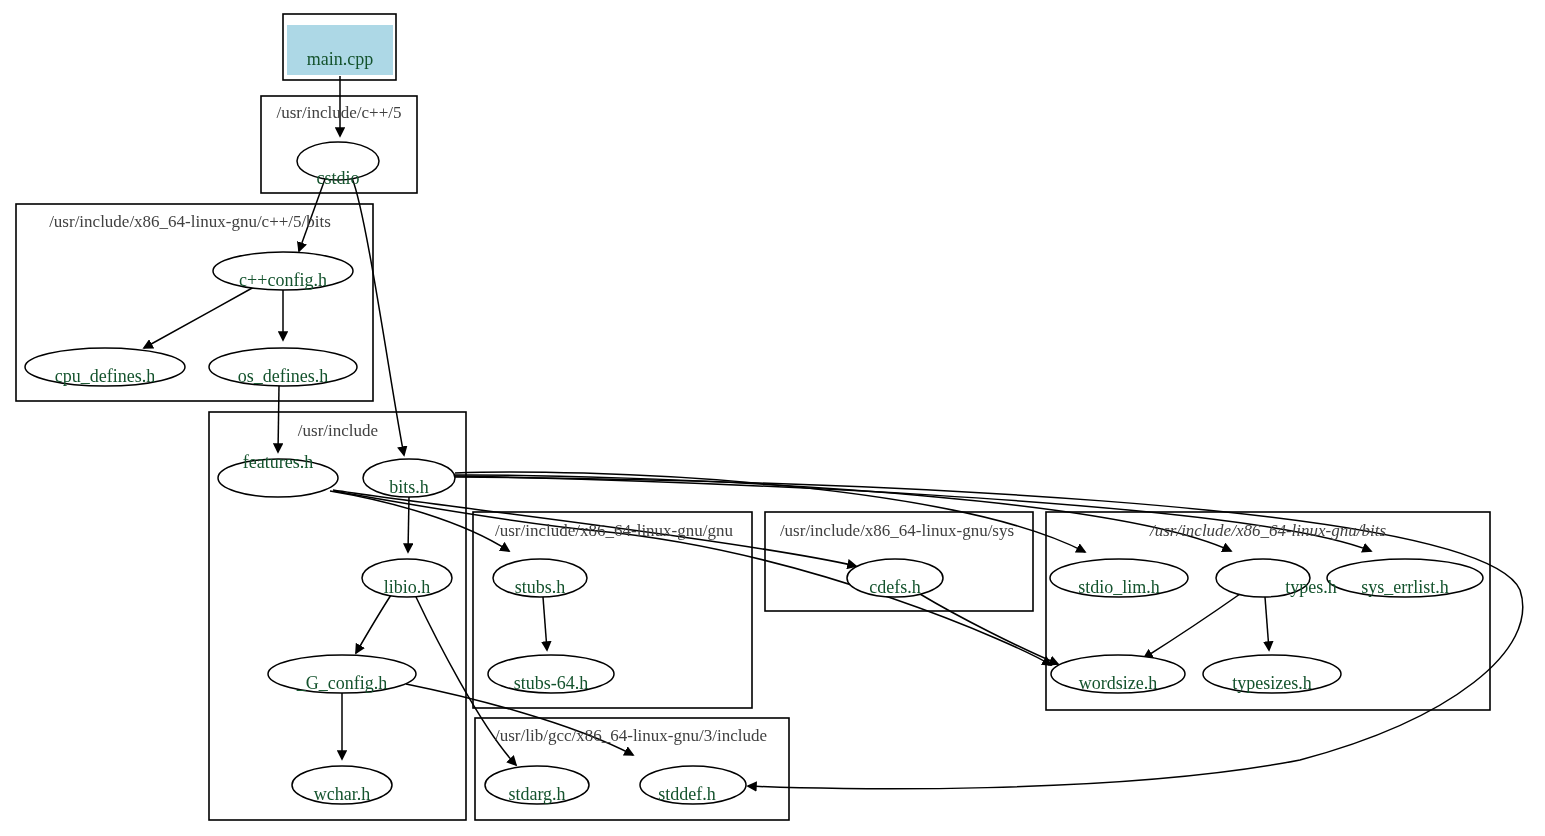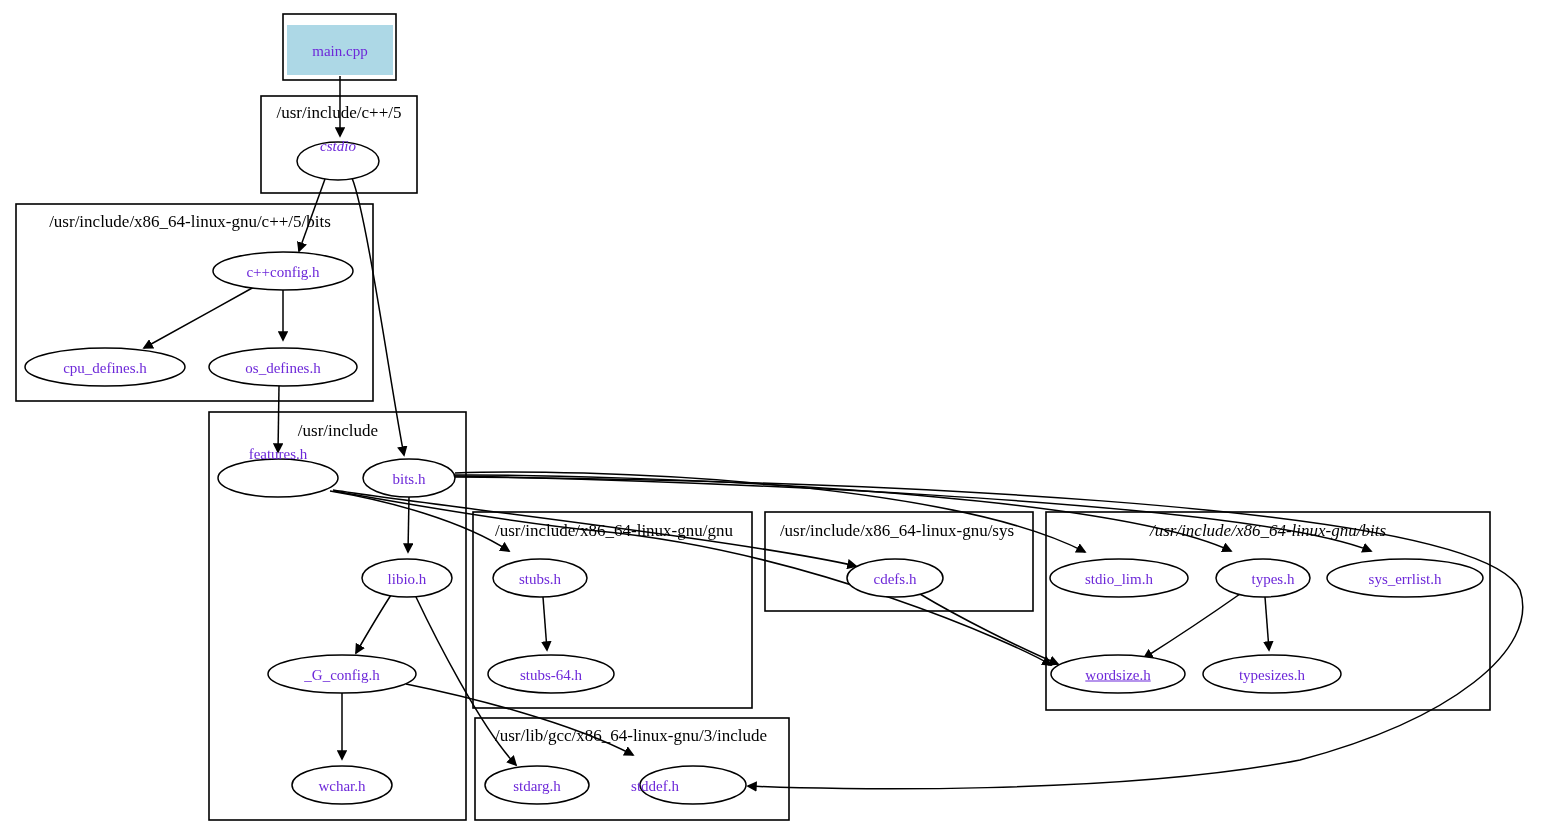--- a/index.html
+++ b/index.html
@@ -1,23 +1,23 @@
 <!DOCTYPE html>
 <html><head>
 <meta charset="utf-8">
 <style>
   html,body{margin:0;padding:0;background:#ffffff;}
   body{width:1545px;height:836px;overflow:hidden;
        font-family:"Liberation Serif","DejaVu Serif",serif;}
   #graph{position:relative;width:1545px;height:836px;}
   svg{position:absolute;left:0;top:0;width:1545px;height:836px;}
-  .clusterlabel{position:absolute;font-size:17px;color:#000000;white-space:nowrap;
+  .clusterlabel{position:absolute;font-size:17px;color:#404040;white-space:nowrap;
                 transform:translate(-50%,-50%);pointer-events:none;}
-  .nodelabel{position:absolute;font-size:15px;color:#6d28d9;white-space:nowrap;
-             transform:translate(-50%,-50%);}
+  .nodelabel{position:absolute;font-size:18px;color:#14532d;white-space:nowrap;
+             transform:translate(-50%,-50%);margin-top:8px;}
 </style>
 </head>
 <body>
 
 <div id="graph">
   <svg viewBox="0 0 1545 836">
     <defs>
       <marker id="arrow" viewBox="0 0 12 12" refX="10" refY="6" markerWidth="7" markerHeight="7" orient="auto-start-reverse">
         <path d="M0,0 L12,6 L0,12 z" fill="#000000"></path>
       </marker>
@@ -81,33 +81,33 @@
   </svg>
   <div id="labels-layer">
       <div class="clusterlabel" style="left: 339px; top: 113px;">/usr/include/c++/5</div>
       <div class="clusterlabel" style="left: 190px; top: 222px;">/usr/include/x86_64-linux-gnu/c++/5/bits</div>
       <div class="clusterlabel" style="left: 338px; top: 431px;">/usr/include</div>
       <div class="clusterlabel" style="left: 614px; top: 531px;">/usr/include/x86_64-linux-gnu/gnu</div>
       <div class="clusterlabel" style="left: 897px; top: 531px;">/usr/include/x86_64-linux-gnu/sys</div>
       <div class="clusterlabel" style="left: 1268px; top: 531px; font-style: italic;">/usr/include/x86_64-linux-gnu/bits</div>
       <div class="clusterlabel" style="left: 631px; top: 736px;">/usr/lib/gcc/x86_64-linux-gnu/3/include</div>
       <div class="nodelabel" style="left: 340px; top: 51px;">main.cpp</div>
-      <div class="nodelabel" style="left: 338px; top: 146px; font-style: italic;">cstdio</div>
+      <div class="nodelabel" style="left: 338px; top: 170px;">cstdio</div>
       <div class="nodelabel" style="left: 283px; top: 272px;">c++config.h</div>
       <div class="nodelabel" style="left: 105px; top: 368px;">cpu_defines.h</div>
       <div class="nodelabel" style="left: 283px; top: 368px;">os_defines.h</div>
       <div class="nodelabel" style="left: 278px; top: 454px; font-family: Liberation Serif, serif;">features.h</div>
       <div class="nodelabel" style="left: 409px; top: 479px;">bits.h</div>
       <div class="nodelabel" style="left: 407px; top: 579px;">libio.h</div>
       <div class="nodelabel" style="left: 342px; top: 675px;">_G_config.h</div>
       <div class="nodelabel" style="left: 342px; top: 786px;">wchar.h</div>
       <div class="nodelabel" style="left: 540px; top: 579px;">stubs.h</div>
       <div class="nodelabel" style="left: 551px; top: 675px;">stubs-64.h</div>
       <div class="nodelabel" style="left: 895px; top: 579px;">cdefs.h</div>
       <div class="nodelabel" style="left: 1119px; top: 579px;">stdio_lim.h</div>
-      <div class="nodelabel" style="left: 1273px; top: 579px; text-align: right;">types.h</div>
+      <div class="nodelabel" style="left: 1311px; top: 579px; text-align: right;">types.h</div>
       <div class="nodelabel" style="left: 1405px; top: 579px;">sys_errlist.h</div>
-      <div class="nodelabel" style="left: 1118px; top: 675px; text-decoration: underline;">wordsize.h</div>
+      <div class="nodelabel" style="left: 1118px; top: 675px;">wordsize.h</div>
       <div class="nodelabel" style="left: 1272px; top: 675px;">typesizes.h</div>
       <div class="nodelabel" style="left: 537px; top: 786px;">stdarg.h</div>
-      <div class="nodelabel" style="left: 655px; top: 786px;">stddef.h</div>
+      <div class="nodelabel" style="left: 687px; top: 786px;">stddef.h</div>
     </div>
 </div>
 
 </body></html>

